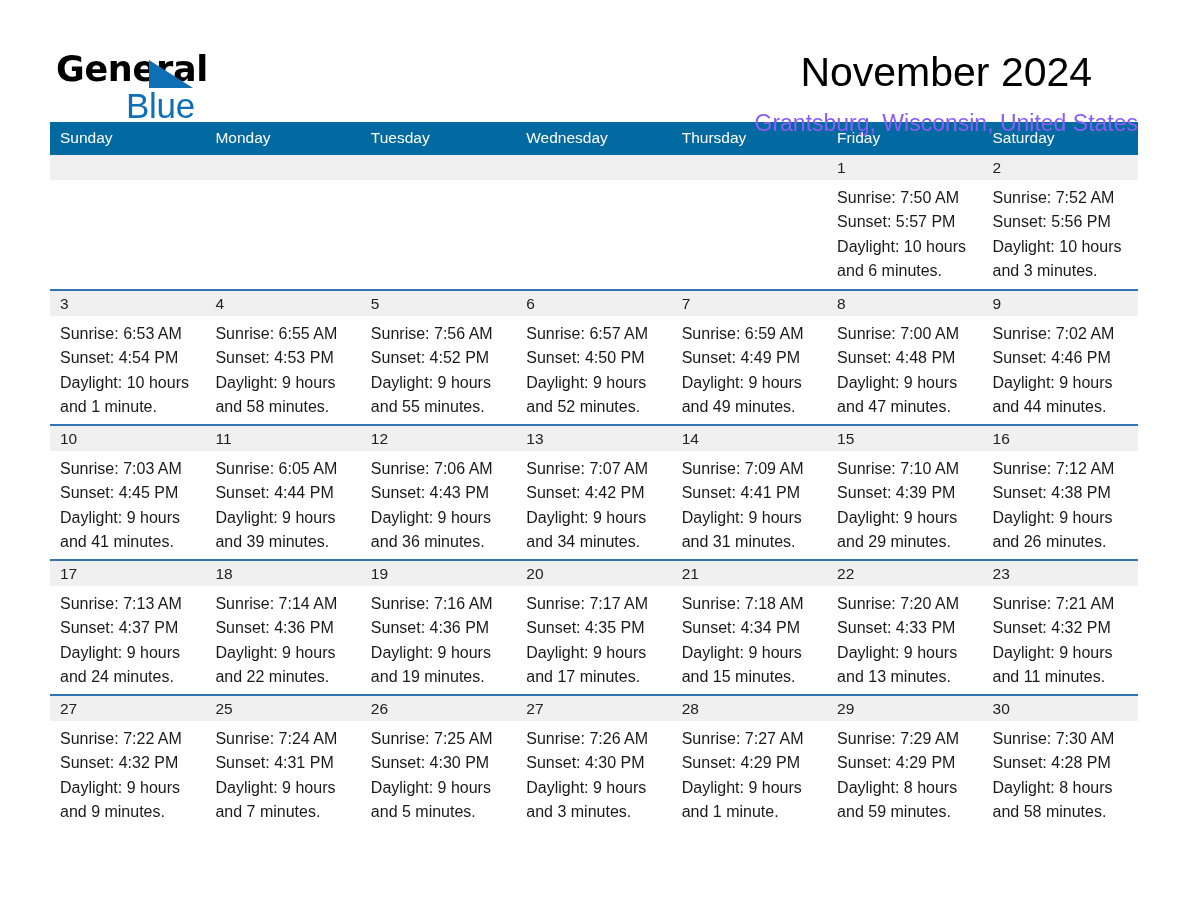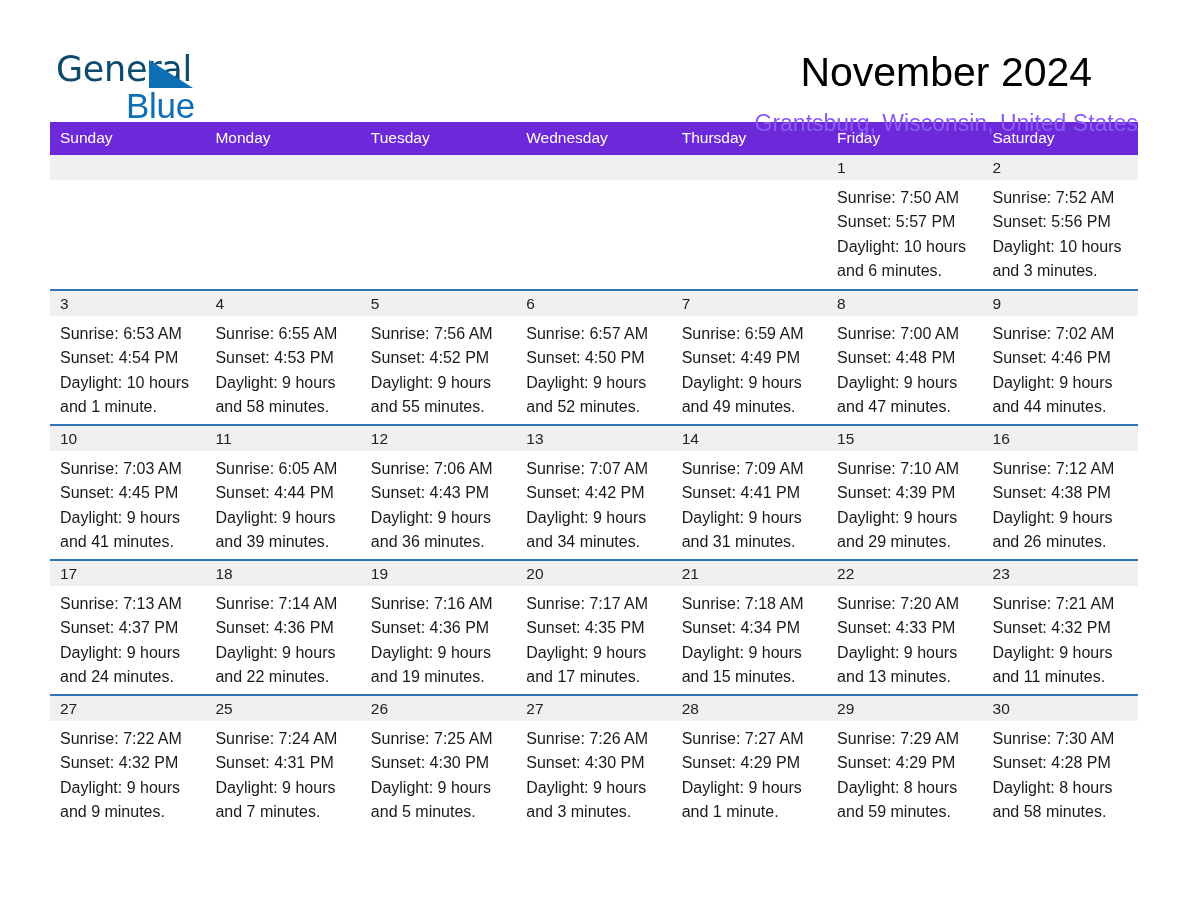--- a/index.html
+++ b/index.html
@@ -39,23 +39,23 @@
     height: 72px;
     line-height: 1;
     user-select: none;
   }
   .logo-general {
     position: absolute;
     left: 0;
     top: 4px;
     font-size: 35px;
     letter-spacing: -0.3px;
-    color: #0c4a6e;
+    color: #000000;
     font-family: "DejaVu Sans", sans-serif;
-    font-weight: 400;
+    font-weight: 700;
   }
   .logo-tri {
     position: absolute;
     left: 93px;
     top: 12px;
     width: 0;
     height: 0;
     border-left: 44px solid #0f6fb5;
     border-top: 28px solid transparent;
   }
@@ -92,21 +92,21 @@
 
   
   .calendar {
     margin: 10px 50px 0 50px;
     width: 1088px;
     border-collapse: collapse;
     table-layout: fixed;
   }
 
   .calendar th {
-    background: #6d28d9;
+    background: #0369a1;
     color: #ffffff;
     font-weight: 400;
     font-size: 15.5px;
     text-align: left;
     padding: 7px 0 8px 10px;
     height: 30px;
     border: none;
   }
 
   .weekrow > td {

